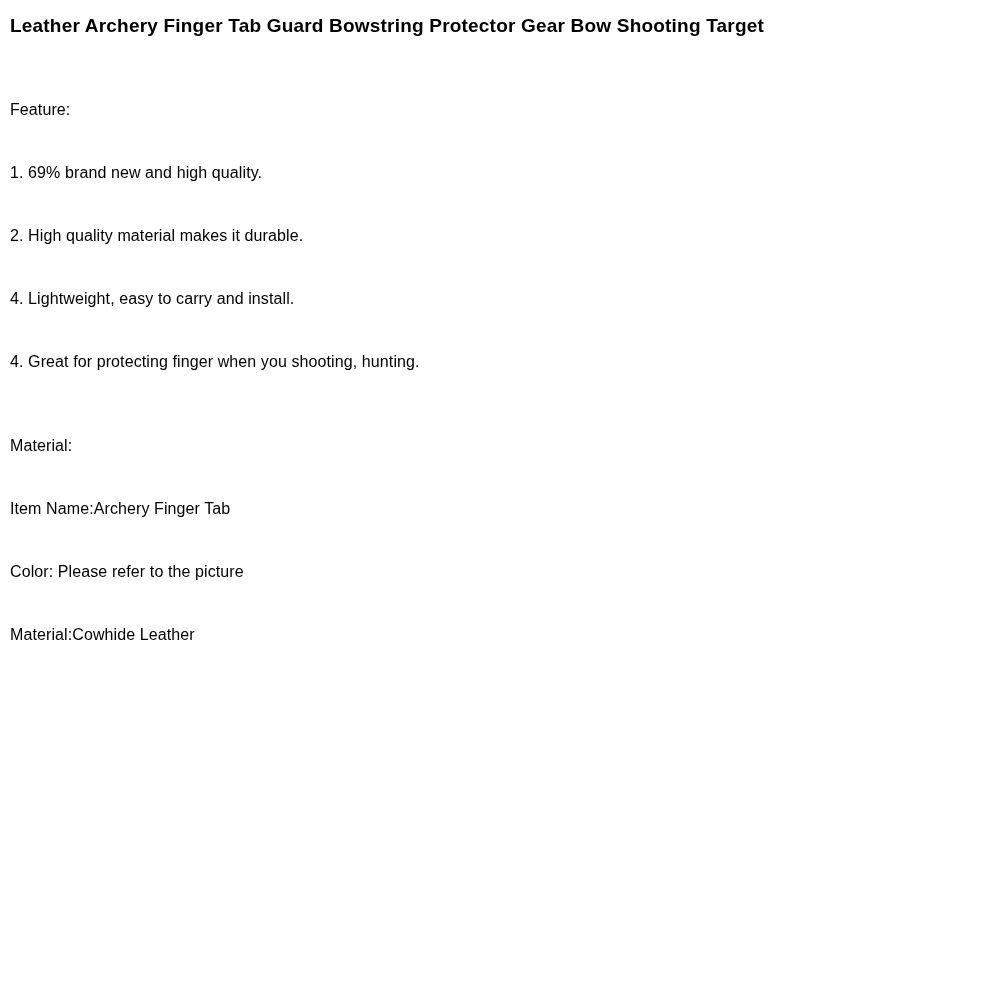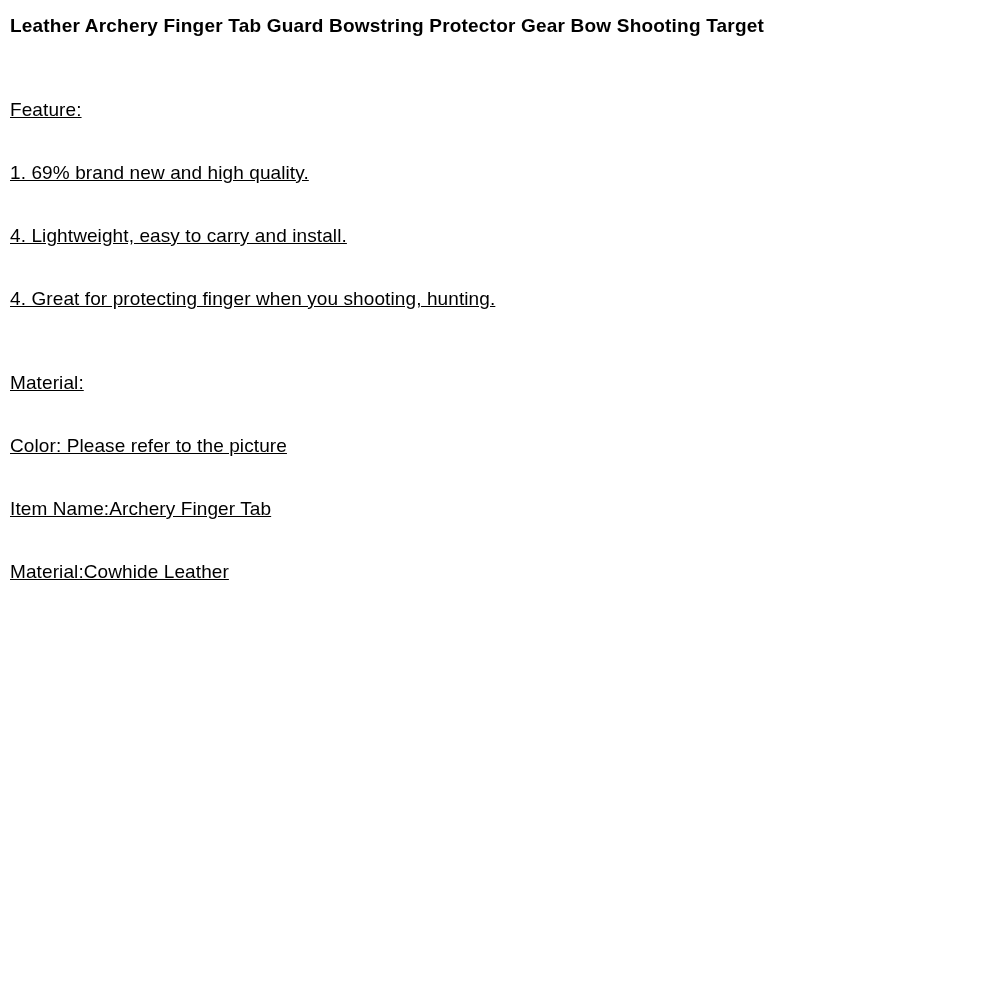--- a/index.html
+++ b/index.html
@@ -24,47 +24,47 @@
     line-height: 21px;
     font-weight: 700;
     margin: 0 0 42px 0;
     letter-spacing: 0.2px;
     white-space: nowrap;
   }
   .section {
     margin: 0 0 63px 0;
   }
   .line {
-    font-size: 19px;
+    font-size: 16px;
     line-height: 21px;
     font-weight: 400;
     margin: 0 0 42px 0;
     letter-spacing: 0.1px;
     white-space: nowrap;
-    text-decoration: underline;
   }
 </style>
 </head>
 <body>
 
 <div class="page">
   <div class="content">
     <div class="section">
       <p class="product-title">Leather Archery Finger Tab Guard Bowstring Protector Gear Bow Shooting Target</p>
     </div>
     <div id="sections-root">
         <div class="section">
           <p class="line">Feature:</p>
           <p class="line">1. 69% brand new and high quality.</p>
+          <p class="line">2. High quality material makes it durable.</p>
           <p class="line">4. Lightweight, easy to carry and install.</p>
           <p class="line">4. Great for protecting finger when you shooting, hunting.</p>
         </div>
         <div class="section">
           <p class="line">Material:</p>
+          <p class="line">Item Name:Archery Finger Tab</p>
           <p class="line">Color: Please refer to the picture</p>
-          <p class="line">Item Name:Archery Finger Tab</p>
           <p class="line">Material:Cowhide Leather</p>
         </div>
         <div class="section">
         </div>
       </div>
   </div>
 </div>
 
 </body></html>

